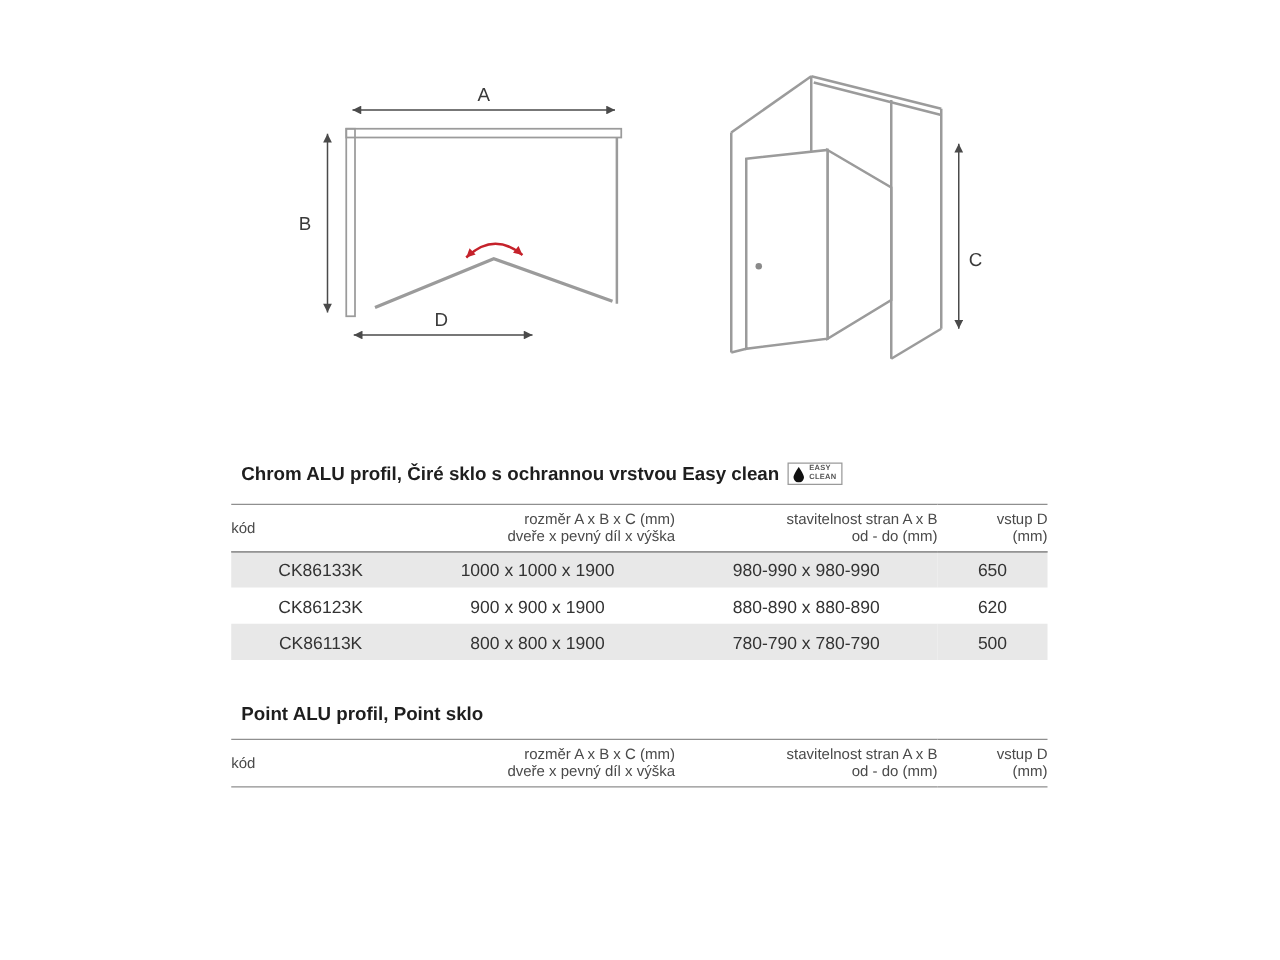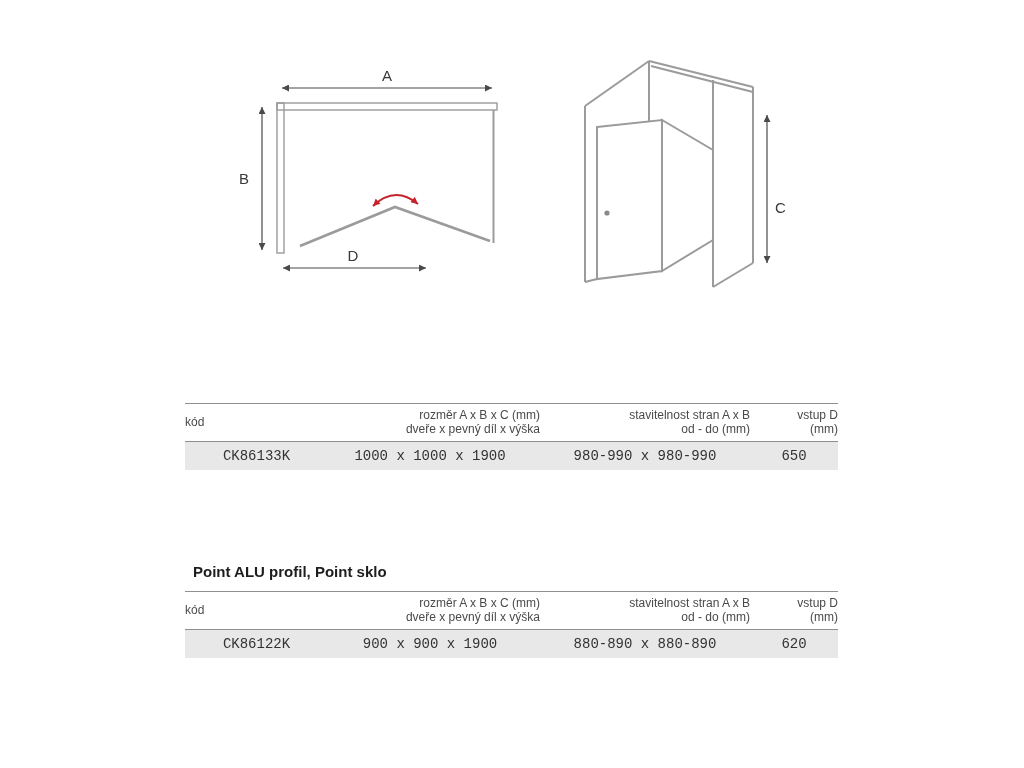--- a/index.html
+++ b/index.html
@@ -14,21 +14,21 @@
   .badge { display:inline-flex; align-items:center; gap:3px; border:1px solid #9a9a9a;
            padding:1px 4px 1px 3px; height:18px; background:#fff; }
   .badge-text { display:flex; flex-direction:column; font-size:6px; line-height:1.1;
                 color:#555; font-weight:bold; letter-spacing:.2px; }
 
   table.spec-table { position:absolute; width:653px; border-collapse:collapse;
                      table-layout:fixed; color:#333; }
   .spec-table thead tr { border-top:1px solid #8f8f8f; border-bottom:1px solid #8f8f8f; height:37px; }
   .spec-table th { font-weight:normal; font-size:12px; color:#4a4a4a; line-height:1.2;
                    vertical-align:middle; padding:4px 0; text-align:right; }
-  .spec-table tbody tr { height:29px;font-family:Liberation Mono, monospace; }
+  .spec-table tbody tr { height:29px; }
   .spec-table tbody tr:nth-child(odd) { background:#e8e8e8; }
   .spec-table td { font-size:14px; text-align:center; vertical-align:middle; }
   .col-kod  { width:135px; text-align:left; padding-left:8px; }
   th.col-kod{ text-align:left; }
   .col-roz  { width:220px; }
   .col-stav { width:210px; }
   .col-vstup{ width:88px; }
 </style>
 </head>
 <body>
@@ -76,20 +76,32 @@
     </g>
 
     <g fill="#3a3a3a" font-size="15" style="font-family:'Liberation Sans',sans-serif">
       <text x="157" y="31" text-anchor="middle">A</text>
       <text x="14" y="134" text-anchor="middle">B</text>
       <text x="123" y="211" text-anchor="middle">D</text>
       <text x="545" y="163">C</text>
     </g>
   </svg>
 
+  <h2 class="sec-title" style="left:193px; top:370px;">
+    <span>Chrom ALU profil, Čiré sklo s ochrannou vrstvou Easy clean</span>
+    <span class="badge">
+      <svg width="10" height="13" viewBox="0 0 10 13">
+        <path d="M5,0.5 C5,0.5 0.8,6.5 0.8,8.8 a4.2,4.2 0 0 0 8.4,0 C9.2,6.5 5,0.5 5,0.5 Z" fill="#111"></path>
+      </svg>
+      <span class="badge-text">
+        <span>EASY</span>
+        <span>CLEAN</span>
+      </span>
+    </span>
+  </h2>
 
   <table class="spec-table" style="left:185px; top:403px;">
     <thead>
       <tr>
         <th class="col-kod">kód</th>
         <th class="col-roz">
           <div>rozměr A x B x C (mm)</div>
           <div>dveře x pevný díl x výška</div>
         </th>
         <th class="col-stav">
@@ -101,20 +113,32 @@
           <div>(mm)</div>
         </th>
       </tr>
     </thead>
     <tbody>
       <tr>
         <td class="col-kod">CK86133K</td>
         <td class="col-roz">1000 x 1000 x 1900</td>
         <td class="col-stav">980-990 x 980-990</td>
         <td class="col-vstup">650</td>
+      </tr>
+      <tr>
+        <td class="col-kod">CK86123K</td>
+        <td class="col-roz">900 x 900 x 1900</td>
+        <td class="col-stav">880-890 x 880-890</td>
+        <td class="col-vstup">620</td>
+      </tr>
+      <tr>
+        <td class="col-kod">CK86113K</td>
+        <td class="col-roz">800 x 800 x 1900</td>
+        <td class="col-stav">780-790 x 780-790</td>
+        <td class="col-vstup">500</td>
       </tr>
     </tbody>
   </table>
 
   <h2 class="sec-title" style="left:193px; top:563px;">
     <span>Point ALU profil, Point sklo</span>
   </h2>
 
   <table class="spec-table" style="left:185px; top:591px;">
     <thead>
@@ -128,22 +152,16 @@
           <div>stavitelnost stran A x B</div>
           <div>od - do (mm)</div>
         </th>
         <th class="col-vstup">
           <div>vstup D</div>
           <div>(mm)</div>
         </th>
       </tr>
     </thead>
     <tbody>
-      <tr>
-        <td class="col-kod">CK86122K</td>
-        <td class="col-roz">900 x 900 x 1900</td>
-        <td class="col-stav">880-890 x 880-890</td>
-        <td class="col-vstup">620</td>
-      </tr>
     </tbody>
   </table>
 
 </div>
 
 </body></html>

